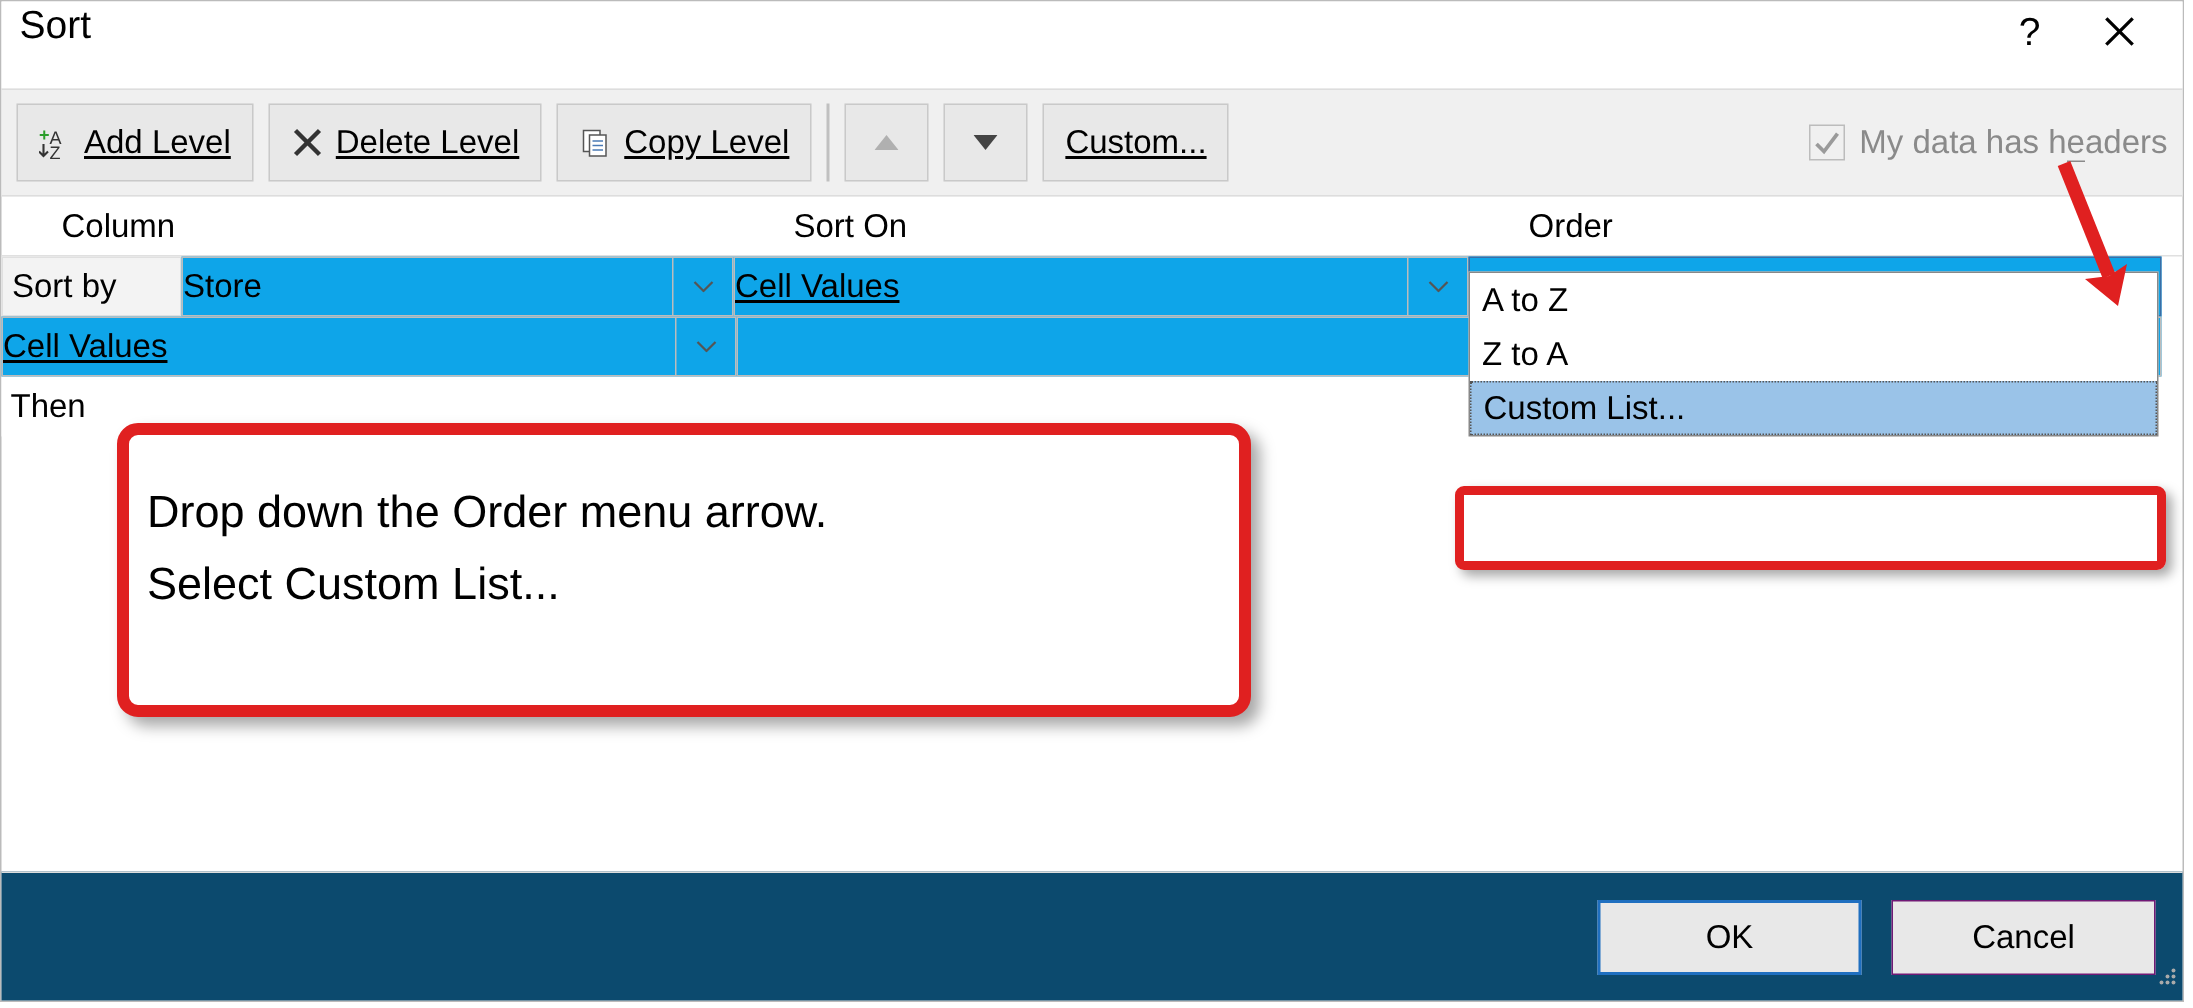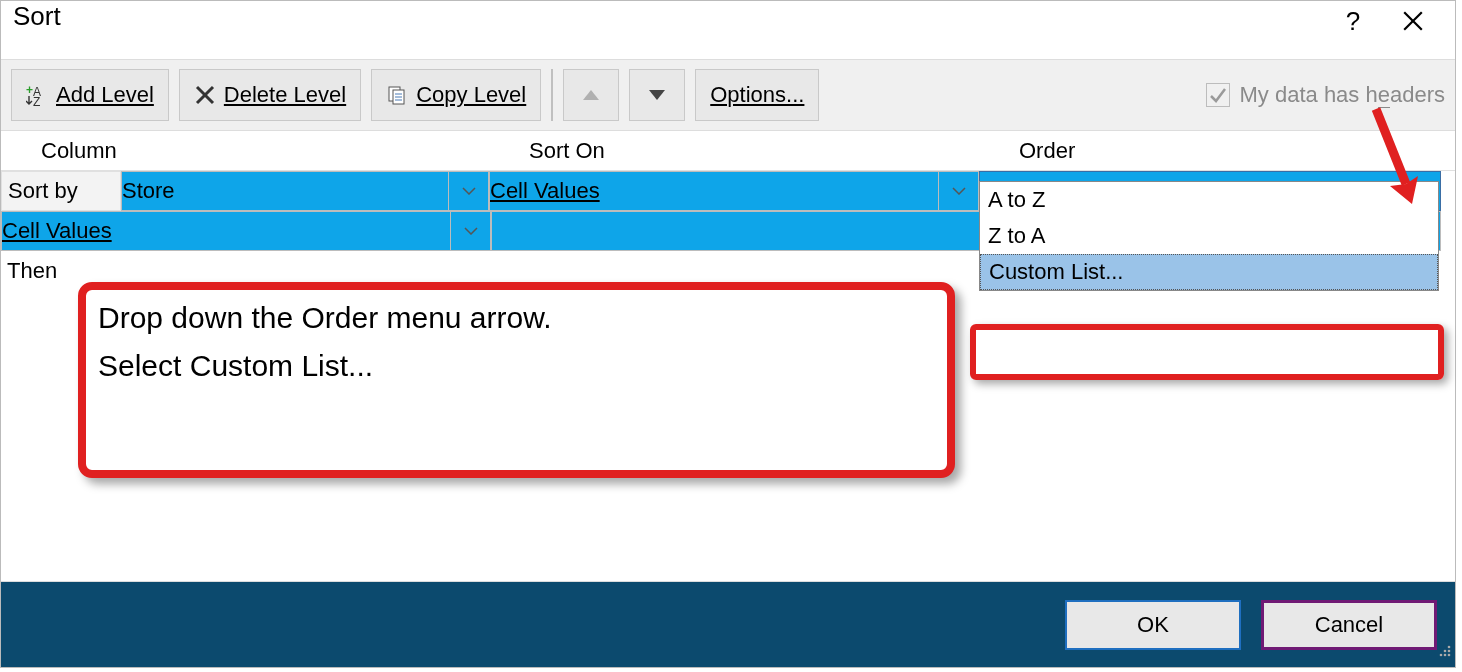--- a/index.html
+++ b/index.html
@@ -131,25 +131,25 @@
   }
   .dropdown .opt {
     height: 36px;
     display: flex; align-items: center;
     padding-left: 8px;
   }
   .dropdown .opt.sel { background: #9ac3e8; border: 1px dotted #555; }
   .callout {
     position: absolute;
     left: 78px; top: 282px;
-    width: 877px; height: 196px;
+    width: 756px; height: 196px;
     background: #fff;
     border: 8px solid #e02020;
     border-radius: 14px;
-    padding: 4px 12px;
+    padding: 28px 12px;
     box-shadow: 6px 6px 10px rgba(0,0,0,0.35);
     z-index: 20;
     font-size: 30px;
     line-height: 1.6;
   }
   .highlight-box {
     position: absolute;
     left: 970px; top: 324px;
     width: 474px; height: 56px;
     border: 6px solid #e02020;
@@ -172,21 +172,21 @@
     border-top: 1px solid #ddd;
     display: flex;
     align-items: center;
     justify-content: flex-end;
     padding-right: 18px;
     gap: 20px;
   }
   .fbtn {
     width: 176px; height: 50px;
     background: #e8e8e8;
-    border: 3px solid #701a75;
+    border: 1px solid #701a75;
     display: flex; align-items: center; justify-content: center;
     font-size: 22px;
   }
   .fbtn.primary { border: 2px solid #1f6fc0; }
   .grip {
     position: absolute; right: 2px; bottom: 2px;
     color: #b0b0b0;
   }
   svg.tri { width: 16px; height: 10px; }
 </style>
@@ -239,21 +239,21 @@
       <svg class="tri" viewBox="0 0 16 10">
           <polygon points="8,0 16,10 0,10" fill="#b0b0b0"></polygon>
         </svg>
     </div>
     <div class="tbtn arrow dark">
       <svg class="tri" viewBox="0 0 16 10">
           <polygon points="0,0 16,0 8,10" fill="#444"></polygon>
         </svg>
     </div>
     <div class="tbtn">
-      <span><span class="ul">Options...</span></span>
+      <span><span class="ul">Custom...</span></span>
     </div>
     <div class="chk">
       <div class="box">
         <svg viewBox="0 0 18 18">
             <polyline points="2,10 7,15 16,3" fill="none" stroke="#9a9a9a" stroke-width="2.5"></polyline>
           </svg>
       </div>
       <span><span>My data has h</span><span class="u">e</span><span>aders</span></span>
     </div>
   </div>

